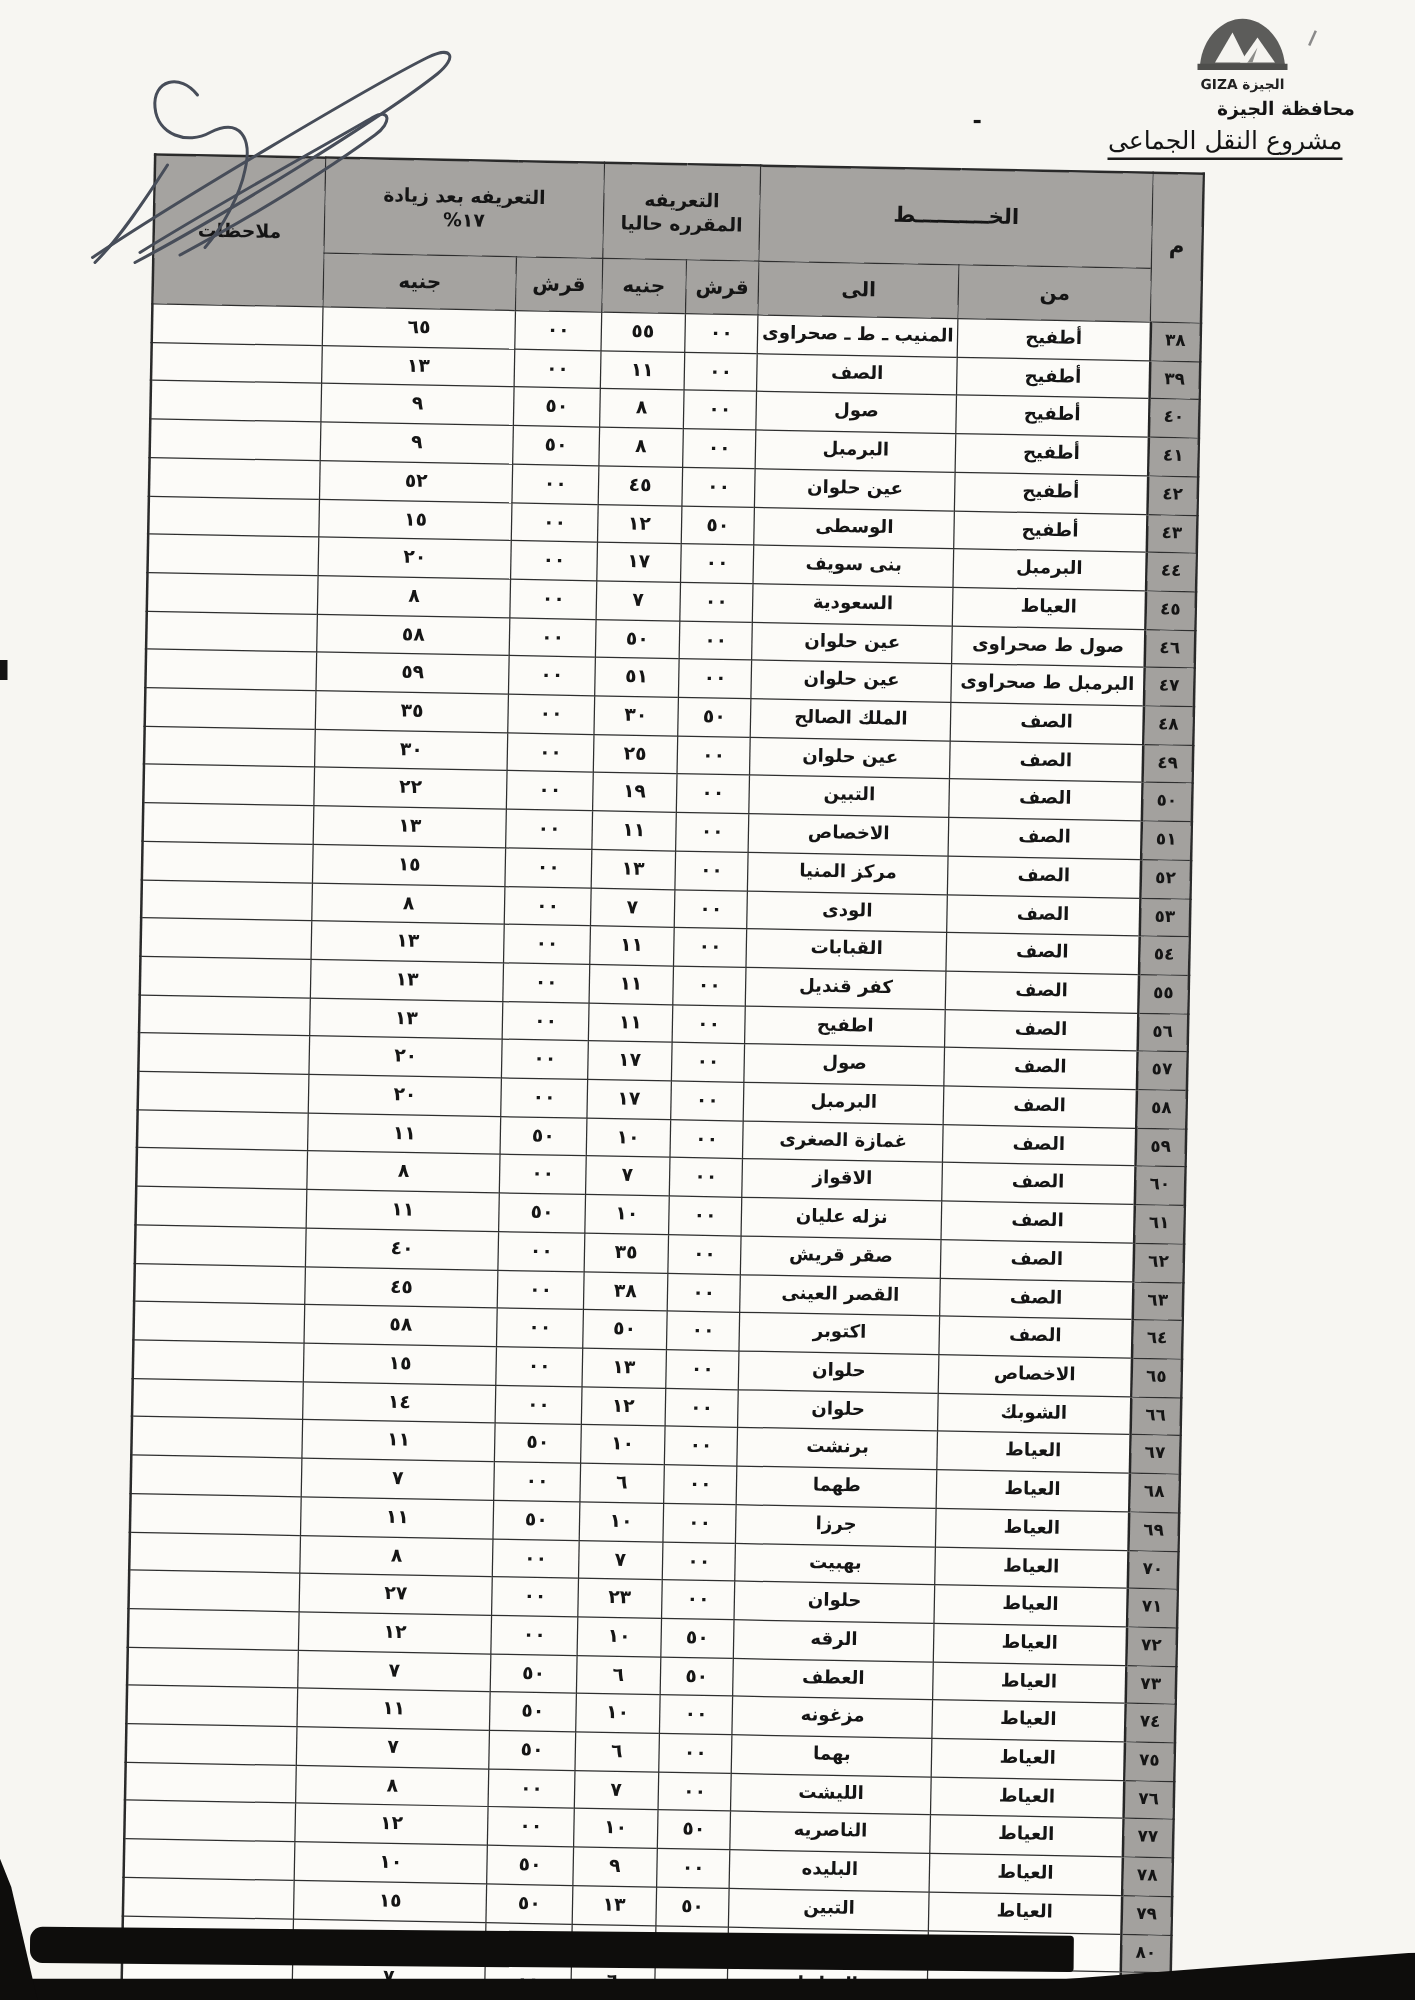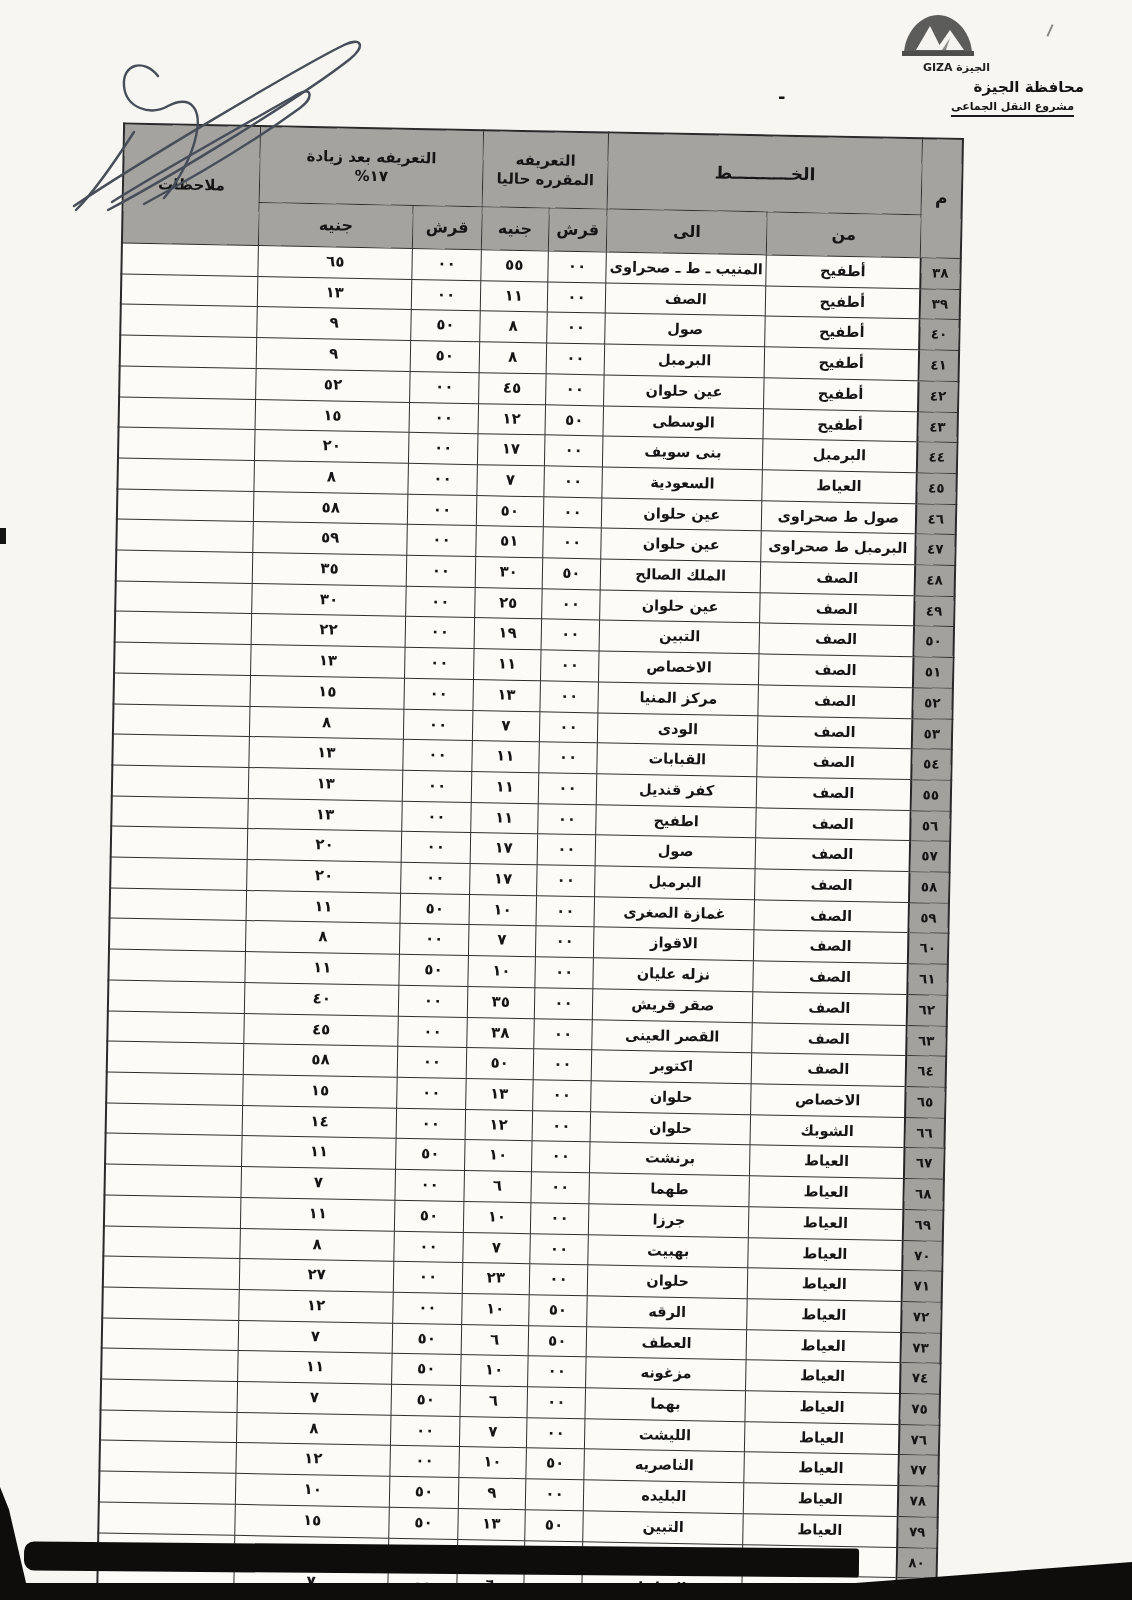--- a/index.html
+++ b/index.html
@@ -4,25 +4,25 @@
 <style>
   html,body{margin:0;padding:0;}
   body{
     width:1132px;height:1600px;position:relative;overflow:hidden;
     background:#f7f6f2;
     font-family:"DejaVu Sans",sans-serif;
     color:#141414;
   }
   .page{position:absolute;inset:0;}
   
-  .brand{position:absolute;left:886px;top:10px;width:104px;text-align:right;}
+  .brand{position:absolute;left:942px;top:10px;width:104px;text-align:center;}
   .brand svg{display:block;margin:0 auto;}
   .brand-caption{font-size:11px;font-weight:bold;color:#222;margin-top:1px;direction:rtl;}
   .org1{position:absolute;right:48px;top:78px;font-size:15px;font-weight:bold;direction:rtl;}
-  .org2{position:absolute;right:58px;top:100px;font-size:11px;font-weight:bold;direction:rtl;
+  .org2{position:absolute;right:58px;top:100px;font-size:20px;font-weight:normal;direction:rtl;
         border-bottom:2px solid #1c1c1c;padding-bottom:2px;}
   .page-dash{position:absolute;left:778px;top:86px;font-size:18px;font-weight:bold;}
   .pen-tick{position:absolute;left:1049px;top:24px;width:2px;height:13px;background:#8a8a8a;transform:rotate(24deg);}
   
   .signature{position:absolute;left:46px;top:14px;z-index:6;}
   
   .table-wrap{
     position:absolute;left:123px;top:138px;width:841px;
     transform:rotate(1.05deg);transform-origin:top right;
   }

